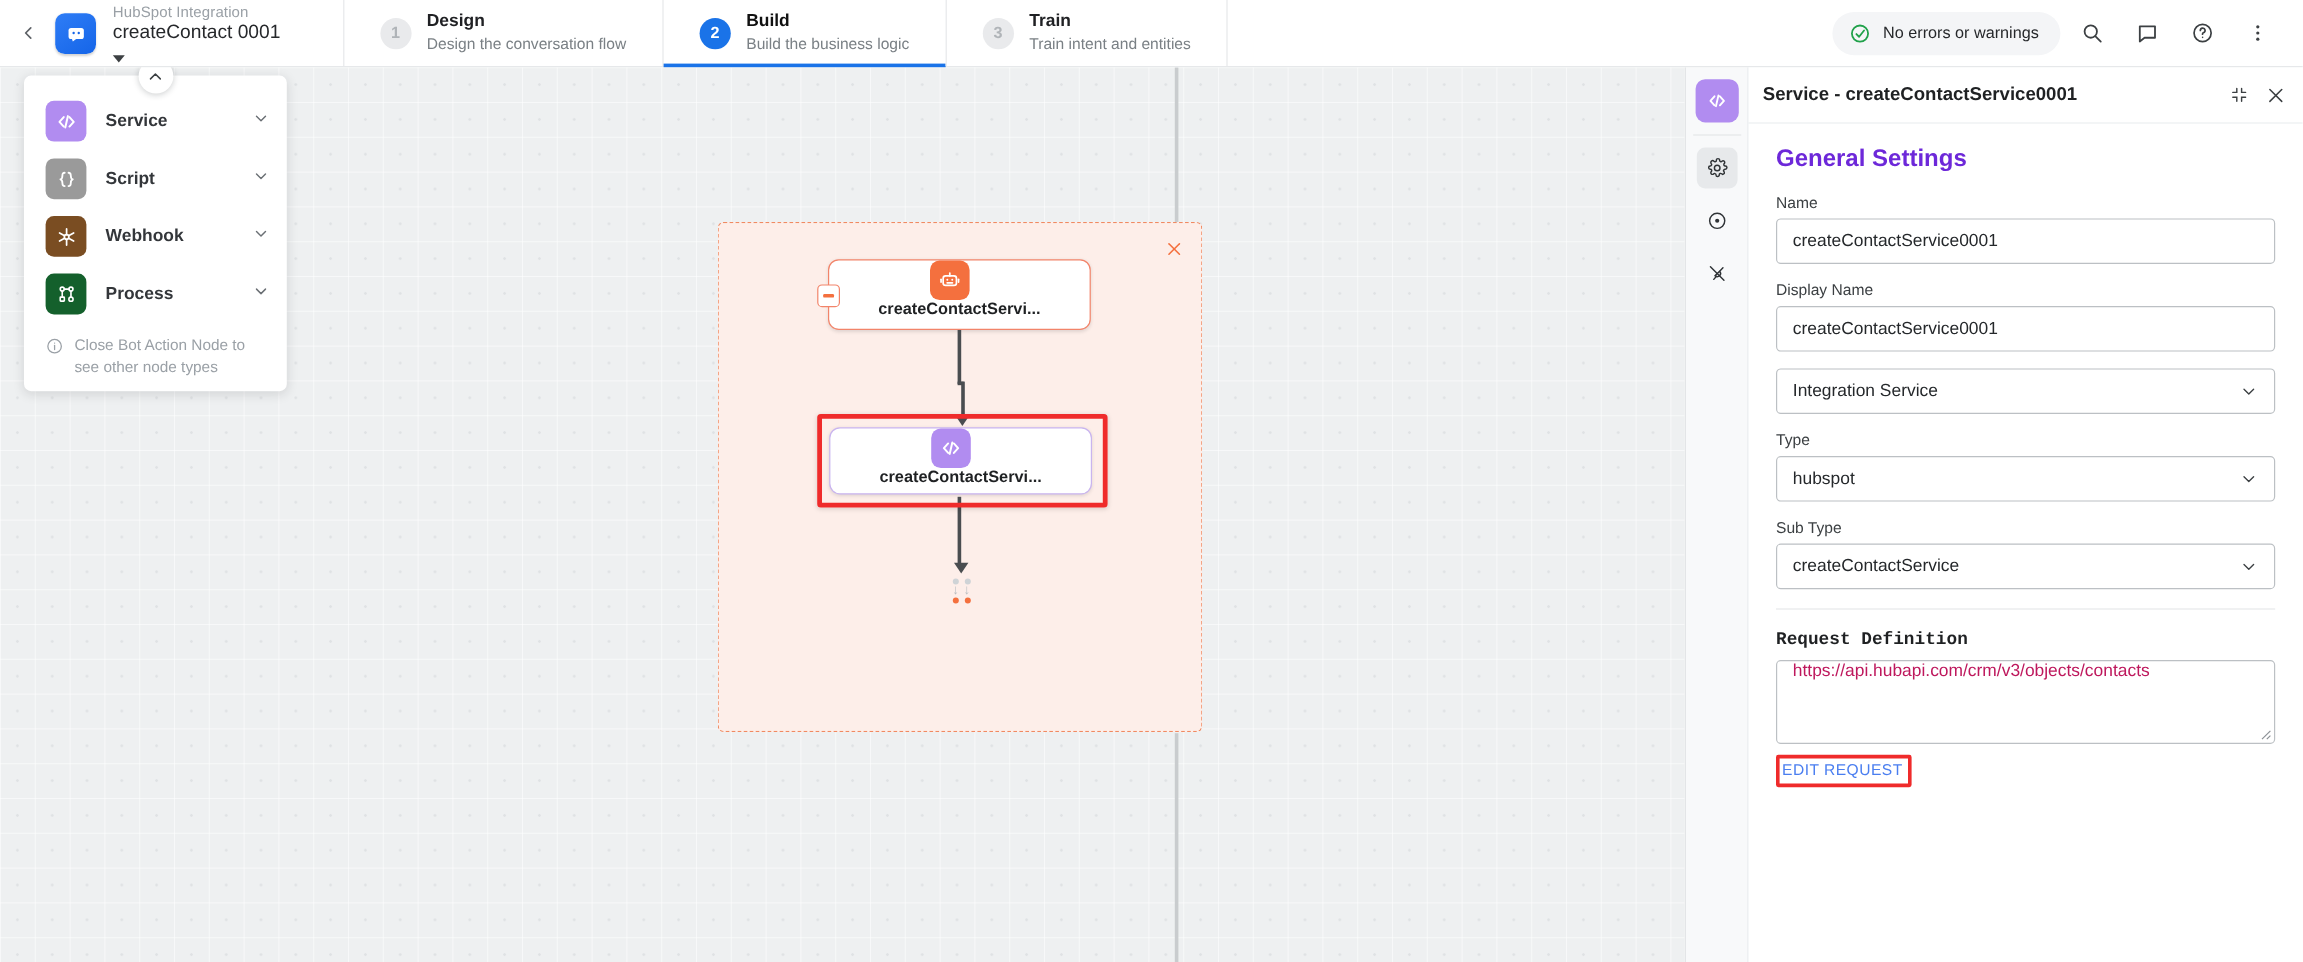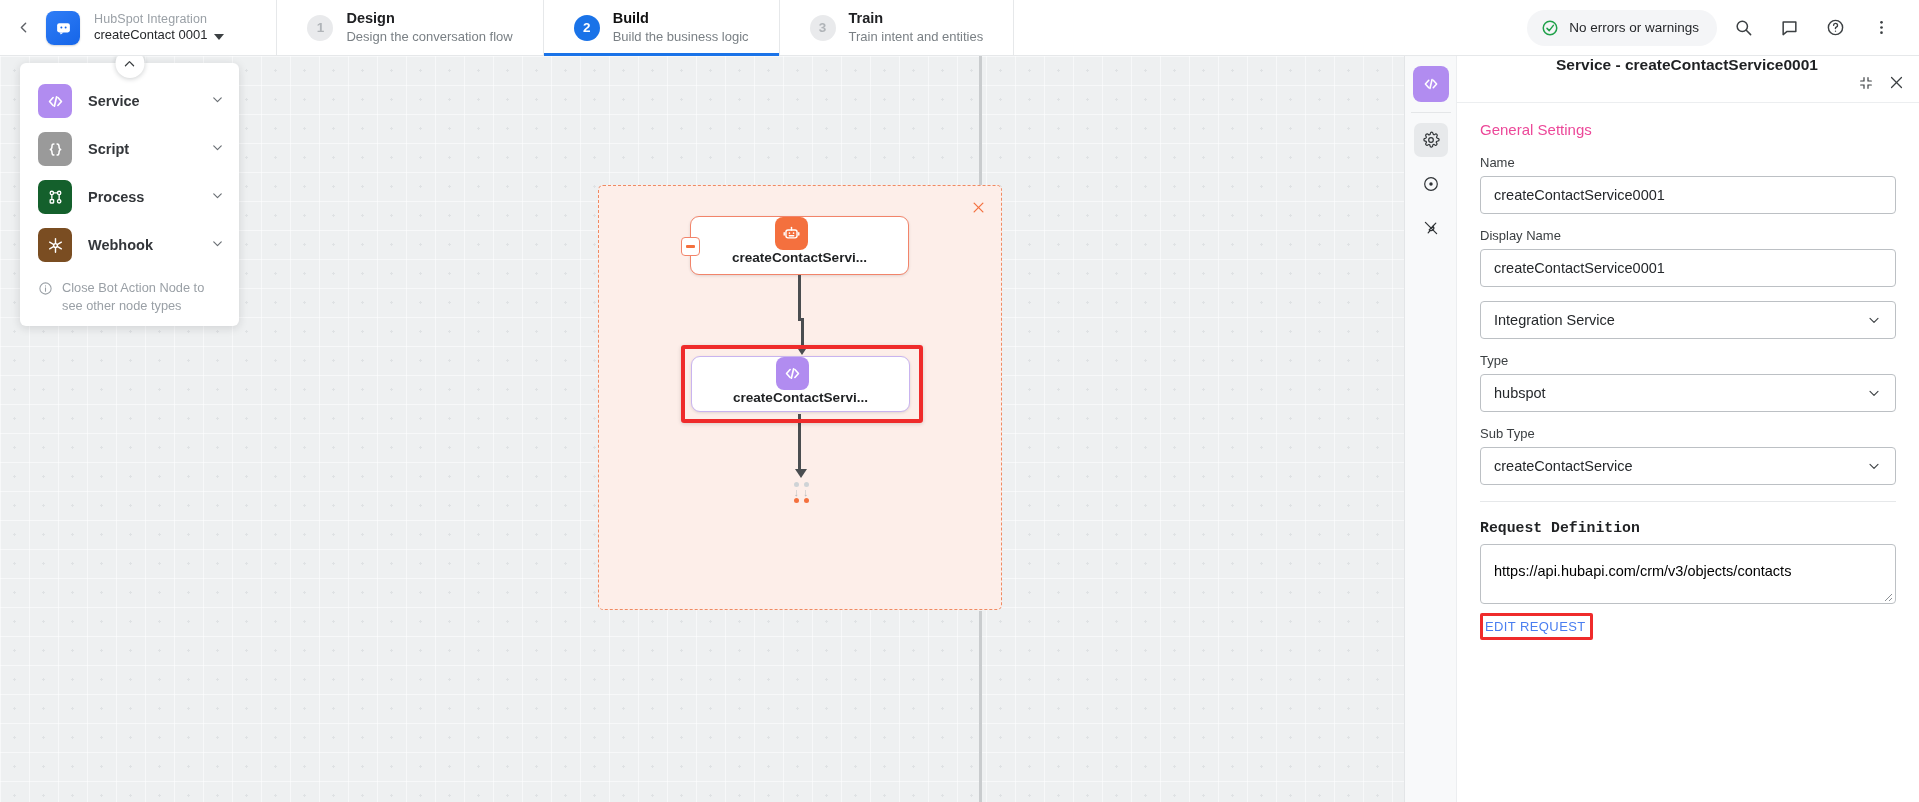--- a/index.html
+++ b/index.html
@@ -25,22 +25,22 @@
   .tb-back svg { display:block; }
   .tb-logo {
     width: 34px; height: 34px; border-radius: 8px; align-self: center;
     background: linear-gradient(145deg,#2f7df6,#1565e8);
     display: flex; align-items: center; justify-content: center;
     box-shadow: 0 1px 2px rgba(0,0,0,.18);
   }
   .tb-titlewrap { margin-left: 14px; align-self: center; line-height: 1.12; }
   .tb-sub { font-size: 12.5px; color: #9aa0a6; letter-spacing: .1px; }
   .tb-title {
-    font-size: 13px; color: #26282b; display: flex; align-items: center; gap: 7px;
-    margin-top: 2px; cursor: pointer;
+    font-size: 16px; color: #26282b; display: flex; gap: 7px;
+    margin-top: 2px; cursor: pointer; flex-direction: column;
   }
   .caret-d {
     width: 0; height: 0; border-left: 5px solid transparent;
     border-right: 5px solid transparent; border-top: 6px solid #3c4043;
     margin-top: 3px;
   }
 
   .steps { display: flex; align-items: stretch; margin-left: 52px; }
   .step {
     display: flex; align-items: center; gap: 13px;
@@ -239,42 +239,42 @@
   .rail-sep { width: 40px; height: 1px; background: #e4e6e8; margin-bottom: 10px; }
   .rail-btn {
     width: 34px; height: 34px; border-radius: 7px; margin-bottom: 10px;
     display: flex; align-items: center; justify-content: center; cursor: pointer;
   }
   .rail-btn.sel { background: #e7e9eb; }
 
   .rbody { flex: 1; display: flex; flex-direction: column; min-width: 0; }
   .rhead {
     height: 47px; display: flex; align-items: center;
-    padding: 0 14px 0 12px; border-bottom: 1px solid #eceef0; flex-direction: column;
+    padding: 0 14px 0 12px; border-bottom: 1px solid #eceef0;
   }
   .rhead-title { font-size: 15.5px; font-weight: bold; color: #1f2123; }
   .rhead-acts { margin-left: auto; display: flex; align-items: center; gap: 14px; }
   .rhead-acts span { cursor: pointer; display: flex; }
 
   .rcontent { flex: 1; overflow: hidden; padding: 18px 23px 0 23px; }
-  .sec-title { font-size: 15px; font-weight: normal; color: #ec4899; margin-bottom: 17px; }
+  .sec-title { font-size: 20px; font-weight: bold; color: #6d28d9; margin-bottom: 17px; }
   .fld { margin-bottom: 14px; }
   .fld-lbl { font-size: 13px; color: #3c4043; margin-bottom: 6px; }
   .fld-box {
     height: 38px; border: 1px solid #bcc0c4; border-radius: 4px;
     display: flex; align-items: center; padding: 0 13px;
     font-size: 14.5px; color: #25282b; background: #fff;
   }
   .fld-box.sel-box { cursor: pointer; gap: 28px; }
   .fld-box .val { flex: 1; overflow: hidden; white-space: nowrap; text-overflow: ellipsis; }
   .hr { height: 1px; background: #e6e8ea; margin: 16px 0 18px; }
   .sec-title2 { font-size: 14.8px; font-weight: bold; color: #1f2123; margin-bottom: 8px; font-family: Liberation Mono, monospace; }
   .ta {
-    height: 60px; border: 1px solid #bcc0c4; border-radius: 4px;
-    padding: 18px 13px; font-size: 14.5px; color: #000000;
+    height: 70px; border: 1px solid #bcc0c4; border-radius: 4px;
+    padding: 0 13px; font-size: 14.5px; color: #be185d;
     position: relative; overflow: hidden;
   }
   .ta-grip {
     position: absolute; right: 2px; bottom: 2px; width: 12px; height: 12px;
     cursor: nwse-resize;
   }
   .edit-link-wrap {
     display: inline-block; margin-top: 9px;
     border: 3px solid #ef2b2b; border-radius: 2px; padding: 1px 4px 2px 2px;
   }
@@ -495,52 +495,52 @@
       <div class="pal-label">Script</div>
       <span class="pal-chev">
         <svg width="15" height="15" viewBox="0 0 24 24" fill="none" stroke="#6b7075" stroke-width="1.9" stroke-linecap="round" stroke-linejoin="round">
             <polyline points="6 9.5 12 15.5 18 9.5"></polyline>
           </svg>
       </span>
     </div>
 
 
     <div class="pal-item">
+      <div class="pal-ico" style="background:#7a4d22">
+        <svg width="19" height="19" viewBox="0 0 24 24" fill="none" stroke="#fff" stroke-width="1.8" stroke-linecap="round">
+            <circle cx="12" cy="12" r="2.4"></circle>
+            <line x1="12" y1="3.5" x2="12" y2="9.6"></line>
+            <line x1="12" y1="14.4" x2="12" y2="20.5"></line>
+            <line x1="4.6" y1="7.8" x2="9.9" y2="10.8"></line>
+            <line x1="14.1" y1="13.2" x2="19.4" y2="16.2"></line>
+            <line x1="19.4" y1="7.8" x2="14.1" y2="10.8"></line>
+            <line x1="9.9" y1="13.2" x2="4.6" y2="16.2"></line>
+          </svg>
+      </div>
+      <div class="pal-label">Webhook</div>
+      <span class="pal-chev">
+        <svg width="15" height="15" viewBox="0 0 24 24" fill="none" stroke="#6b7075" stroke-width="1.9" stroke-linecap="round" stroke-linejoin="round">
+            <polyline points="6 9.5 12 15.5 18 9.5"></polyline>
+          </svg>
+      </span>
+    </div>
+
+    <div class="pal-item">
       <div class="pal-ico" style="background:#14602c">
         <svg width="19" height="19" viewBox="0 0 24 24" fill="none" stroke="#fff" stroke-width="1.7" stroke-linecap="round" stroke-linejoin="round">
             <circle cx="7.4" cy="6.2" r="2.1"></circle>
             <circle cx="16.6" cy="6.2" r="2.1"></circle>
             <rect x="5.3" y="14.6" width="4.3" height="4.3" rx=".6"></rect>
             <circle cx="16.6" cy="16.8" r="2.2"></circle>
             <line x1="7.4" y1="8.3" x2="7.4" y2="14.6"></line>
             <line x1="16.6" y1="8.3" x2="16.6" y2="14.6"></line>
             <line x1="9.5" y1="6.2" x2="14.5" y2="6.2"></line>
           </svg>
       </div>
       <div class="pal-label">Process</div>
-      <span class="pal-chev">
-        <svg width="15" height="15" viewBox="0 0 24 24" fill="none" stroke="#6b7075" stroke-width="1.9" stroke-linecap="round" stroke-linejoin="round">
-            <polyline points="6 9.5 12 15.5 18 9.5"></polyline>
-          </svg>
-      </span>
-    </div>
-
-    <div class="pal-item">
-      <div class="pal-ico" style="background:#7a4d22">
-        <svg width="19" height="19" viewBox="0 0 24 24" fill="none" stroke="#fff" stroke-width="1.8" stroke-linecap="round">
-            <circle cx="12" cy="12" r="2.4"></circle>
-            <line x1="12" y1="3.5" x2="12" y2="9.6"></line>
-            <line x1="12" y1="14.4" x2="12" y2="20.5"></line>
-            <line x1="4.6" y1="7.8" x2="9.9" y2="10.8"></line>
-            <line x1="14.1" y1="13.2" x2="19.4" y2="16.2"></line>
-            <line x1="19.4" y1="7.8" x2="14.1" y2="10.8"></line>
-            <line x1="9.9" y1="13.2" x2="4.6" y2="16.2"></line>
-          </svg>
-      </div>
-      <div class="pal-label">Webhook</div>
       <span class="pal-chev">
         <svg width="15" height="15" viewBox="0 0 24 24" fill="none" stroke="#6b7075" stroke-width="1.9" stroke-linecap="round" stroke-linejoin="round">
             <polyline points="6 9.5 12 15.5 18 9.5"></polyline>
           </svg>
       </span>
     </div>
 
     <div class="pal-hint">
       <svg width="15" height="15" viewBox="0 0 24 24" fill="none" stroke="#9aa0a6" stroke-width="1.7" stroke-linecap="round">
         <circle cx="12" cy="12" r="9"></circle>

